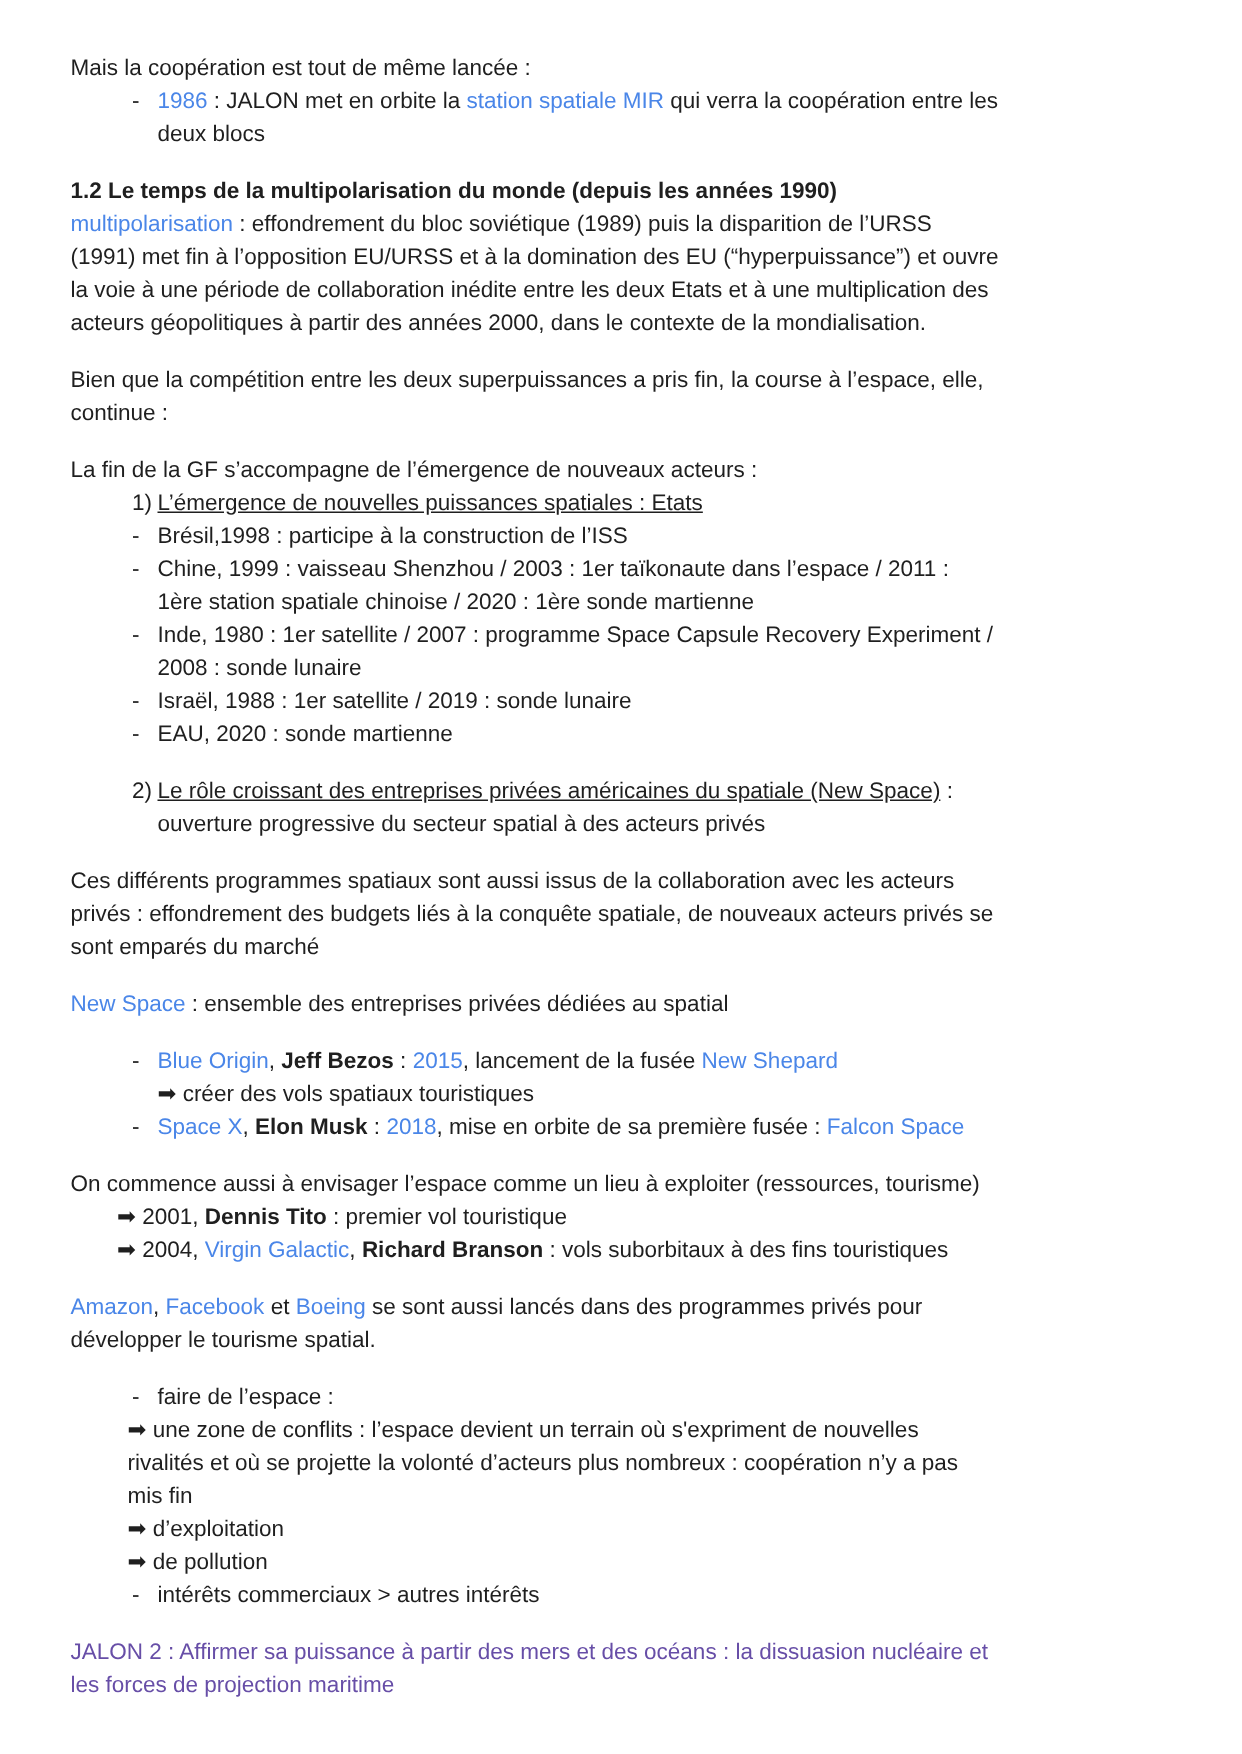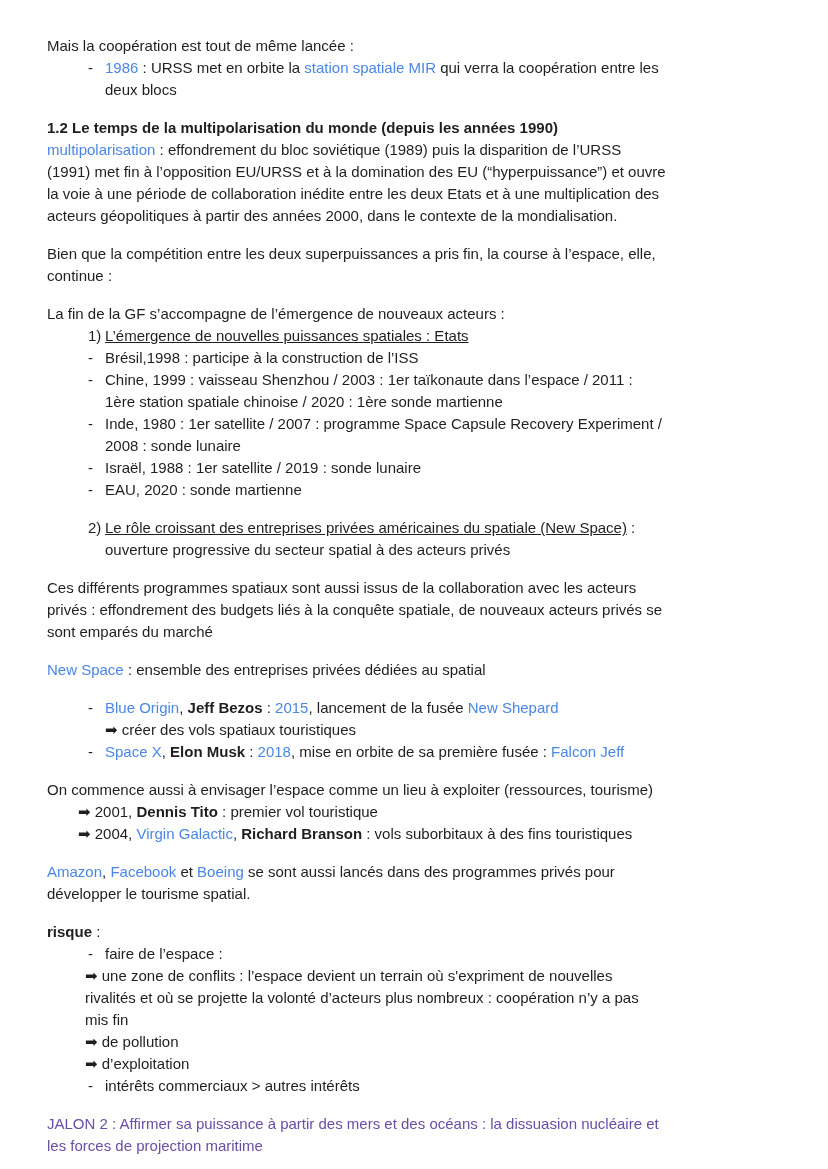--- a/index.html
+++ b/index.html
@@ -25,21 +25,21 @@
   .bold-underline{font-weight:bold;}
   .purple-bold{color:var(--purple-color,#674ea7);font-weight:normal;}
   .arrow{color:#1f1f1f;}
 </style>
 </head>
 <body style="--link-color: #4a86e8; --purple-color: #674ea7; background: rgb(255, 255, 255); color: rgb(31, 31, 31);">
 
 <div class="page">
   <div>
       <div class="block body"><span>Mais la coopération est tout de même lancée :</span></div>
-      <div class="block list"><span class="marker">-</span><span class="link">1986</span><span> : URSS met en orbite la </span><span class="link">station spatiale MIR</span><span> qui verra la coopération entre les deux blocs</span></div>
+      <div class="block list"><span class="marker">-</span><span class="link">1986</span><span> : JALON met en orbite la </span><span class="link">station spatiale MIR</span><span> qui verra la coopération entre les deux blocs</span></div>
       <div class="block blank"></div>
       <div class="block body"><span class="bold-underline">1.2 Le temps de la multipolarisation du monde (depuis les années 1990)</span></div>
       <div class="block body"><span class="link">multipolarisation</span><span> : effondrement du bloc soviétique (1989) puis la disparition de l’URSS (1991) met fin à l’opposition EU/URSS et à la domination des EU (“hyperpuissance”) et ouvre la voie à une période de collaboration inédite entre les deux Etats et à une multiplication des acteurs géopolitiques à partir des années 2000, dans le contexte de la mondialisation.</span></div>
       <div class="block blank"></div>
       <div class="block body"><span>Bien que la compétition entre les deux superpuissances a pris fin, la course à l’espace, elle, continue :</span></div>
       <div class="block blank"></div>
       <div class="block body"><span>La fin de la GF s’accompagne de l’émergence de nouveaux acteurs :</span></div>
       <div class="block list"><span class="marker">1)</span><span class="underline">L’émergence de nouvelles puissances spatiales : Etats</span></div>
       <div class="block list"><span class="marker">-</span><span>Brésil,1998 : participe à la construction de l’ISS</span></div>
       <div class="block list"><span class="marker">-</span><span>Chine, 1999 : vaisseau Shenzhou / 2003 : 1er taïkonaute dans l’espace / 2011 : 1ère station spatiale chinoise / 2020 : 1ère sonde martienne</span></div>
@@ -48,30 +48,29 @@
       <div class="block list"><span class="marker">-</span><span>EAU, 2020 : sonde martienne</span></div>
       <div class="block blank"></div>
       <div class="block list"><span class="marker">2)</span><span class="underline">Le rôle croissant des entreprises privées américaines du spatiale (New Space)</span><span> : ouverture progressive du secteur spatial à des acteurs privés</span></div>
       <div class="block blank"></div>
       <div class="block body"><span>Ces différents programmes spatiaux sont aussi issus de la collaboration avec les acteurs privés : effondrement des budgets liés à la conquête spatiale, de nouveaux acteurs privés se sont emparés du marché</span></div>
       <div class="block blank"></div>
       <div class="block body"><span class="link">New Space</span><span> : ensemble des entreprises privées dédiées au spatial</span></div>
       <div class="block blank"></div>
       <div class="block list"><span class="marker">-</span><span class="link">Blue Origin</span><span>, </span><span class="bold">Jeff Bezos</span><span> : </span><span class="link">2015</span><span>, lancement de la fusée </span><span class="link">New Shepard</span></div>
       <div class="block arrow-a"><span class="arrow">➡ </span><span>créer des vols spatiaux touristiques</span></div>
-      <div class="block list"><span class="marker">-</span><span class="link">Space X</span><span>, </span><span class="bold">Elon Musk</span><span> : </span><span class="link">2018</span><span>, mise en orbite de sa première fusée : </span><span class="link">Falcon Jeff</span></div>
+      <div class="block list"><span class="marker">-</span><span class="link">Space X</span><span>, </span><span class="bold">Elon Musk</span><span> : </span><span class="link">2018</span><span>, mise en orbite de sa première fusée : </span><span class="link">Falcon Space</span></div>
       <div class="block blank"></div>
       <div class="block body"><span>On commence aussi à envisager l’espace comme un lieu à exploiter (ressources, tourisme)</span></div>
       <div class="block arrow-b"><span class="arrow">➡ </span><span>2001, </span><span class="bold">Dennis Tito</span><span> : premier vol touristique</span></div>
       <div class="block arrow-b"><span class="arrow">➡ </span><span>2004, </span><span class="link">Virgin Galactic</span><span>, </span><span class="bold">Richard Branson</span><span> : vols suborbitaux à des fins touristiques</span></div>
       <div class="block blank"></div>
       <div class="block body"><span class="link">Amazon</span><span>, </span><span class="link">Facebook</span><span> et </span><span class="link">Boeing</span><span> se sont aussi lancés dans des programmes privés pour développer le tourisme spatial.</span></div>
       <div class="block blank"></div>
-      <div class="block body"><span class="bold">risque</span><span> :</span></div>
       <div class="block list"><span class="marker">-</span><span>faire de l’espace :</span></div>
       <div class="block arrow-c"><span class="arrow">➡ </span><span>une zone de conflits : l’espace devient un terrain où s'expriment de nouvelles rivalités et où se projette la volonté d’acteurs plus nombreux : coopération n’y a pas mis fin</span></div>
+      <div class="block arrow-c"><span class="arrow">➡ </span><span>d’exploitation</span></div>
       <div class="block arrow-c"><span class="arrow">➡ </span><span>de pollution</span></div>
-      <div class="block arrow-c"><span class="arrow">➡ </span><span>d’exploitation</span></div>
       <div class="block list"><span class="marker">-</span><span>intérêts commerciaux &gt; autres intérêts</span></div>
       <div class="block blank"></div>
       <div class="block body"><span class="purple-bold">JALON 2 : Affirmer sa puissance à partir des mers et des océans : la dissuasion nucléaire et les forces de projection maritime</span></div>
     </div>
 </div>
 
 </body></html>

